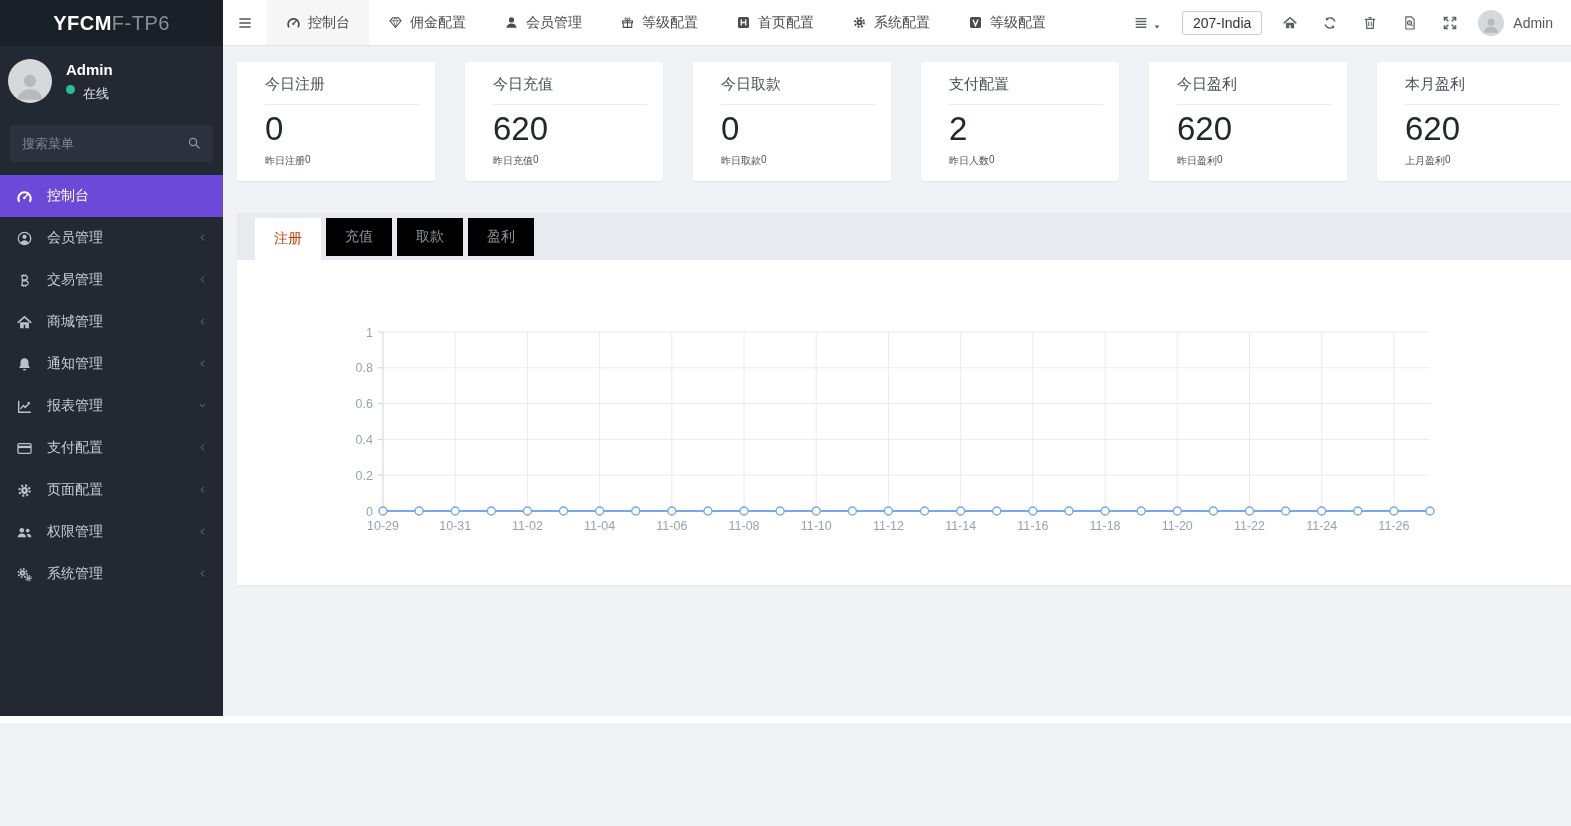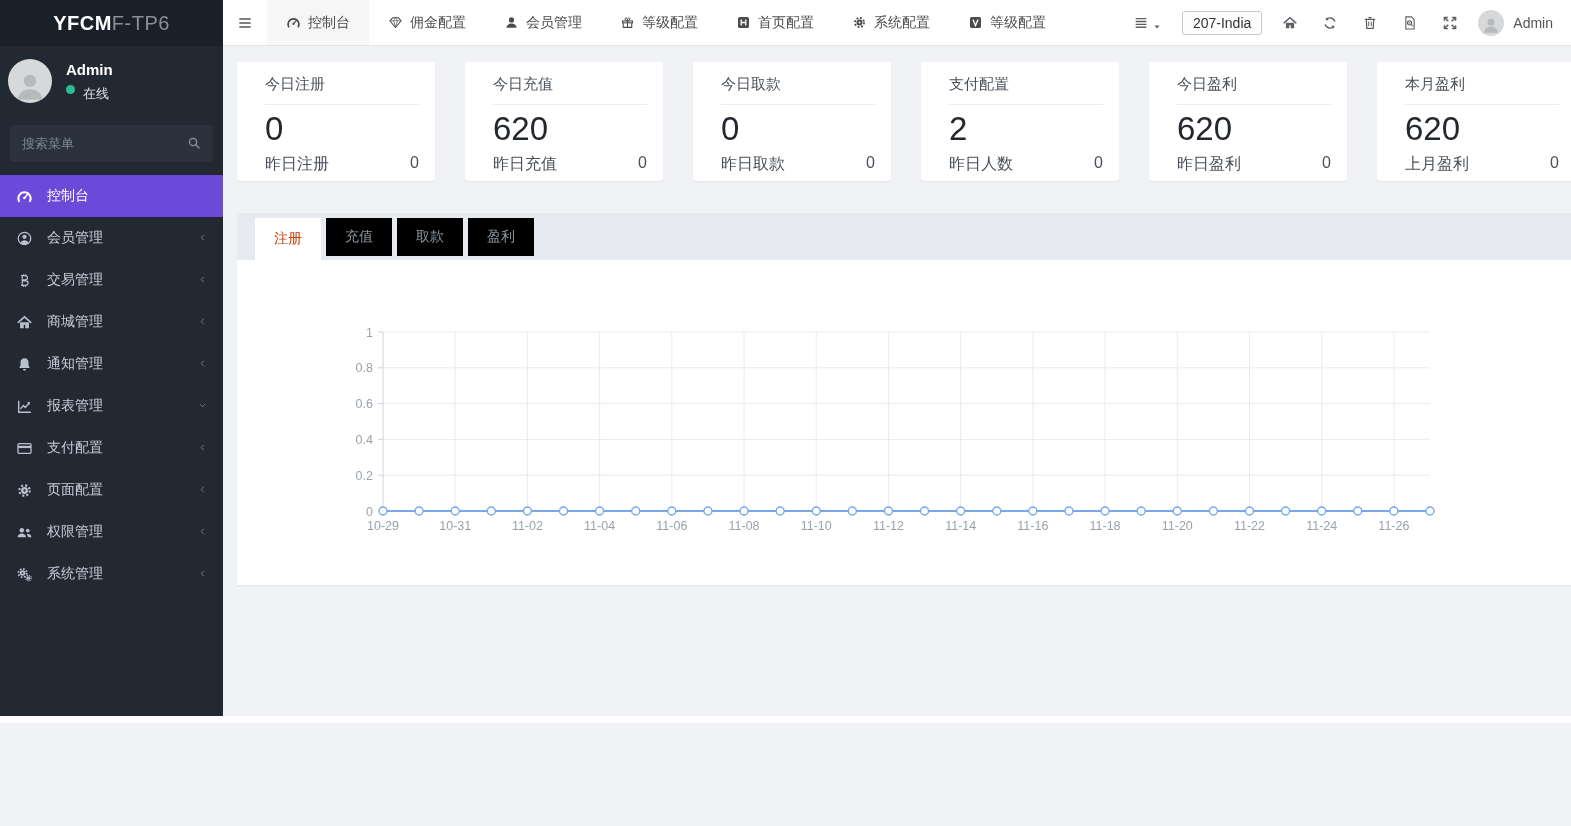--- a/index.html
+++ b/index.html
@@ -60,21 +60,21 @@
   .admin-name { font-size:14px; color:#555; margin-right:14px; cursor:pointer; }
 
   
   .content { padding:16px 0 0 14px; width:1352px; }
   .cards { display:flex; gap:30px; }
   .stat-card { width:198px; height:119px; background:#ffffff; border-radius:3px;
     box-shadow:0 1px 2px rgba(0,0,0,.06); padding:13px 16px 12px 28px; }
   .c-title { font-size:15px; color:#4a5058; }
   .c-divider { border-bottom:1px solid #e9ebee; margin-top:10px; }
   .c-value { font-size:33px; color:#23282e; margin-top:7px; line-height:1.05; }
-  .c-sub { display:flex; justify-content:space-between; font-size:16px; color:#4a5058; margin-top:7px;gap:48px; }
+  .c-sub { display:flex; font-size:10px; color:#4a5058; margin-top:7px; }
 
   .panel { margin-top:32px; width:1338px; background:#ffffff; border-radius:3px 3px 0 0;
     box-shadow:0 1px 2px rgba(0,0,0,.06); }
   .tabs { background:#e7eaee; border-radius:3px 3px 0 0; height:47px; display:flex; align-items:stretch;
     padding:5px 0 0 18px; }
   .tab { display:flex; align-items:center; padding:0 19px; font-size:14px; color:#8b96a1;
     background:#000000; margin-right:5px; margin-bottom:4px; cursor:pointer; }
   .tab.active { background:#ffffff; color:#c2410c; margin-bottom:0; }
   .chart-wrap { height:325px; position:relative; }
   .chart-wrap svg { display:block; }

